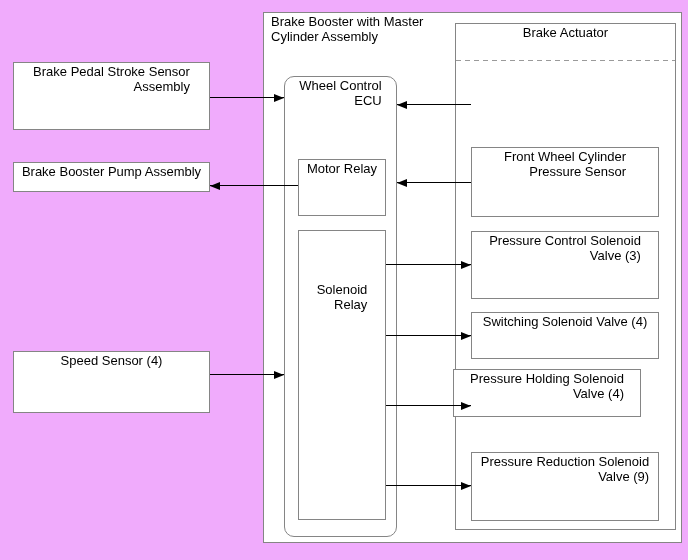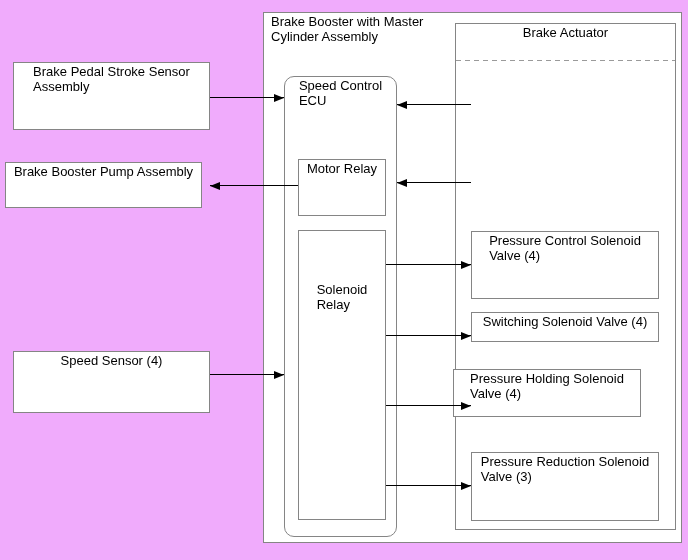--- a/index.html
+++ b/index.html
@@ -3,21 +3,21 @@
 <meta charset="utf-8">
 <style>
   html,body{margin:0;padding:0;background:#ffffff;}
   .stage{
     position:relative;width:688px;height:560px;background:#f0abfc;overflow:hidden;
     font-family:"Liberation Sans","DejaVu Sans",sans-serif;
     font-size:13px;line-height:14.5px;color:#000000;
   }
   .box{position:absolute;box-sizing:border-box;border:1px solid #858585;background:#ffffff;}
   .box.rounded{border-radius:10px;}
-  .lbl{white-space:pre-line;width:fit-content;margin:0 auto;text-align:left;padding-top:2px;}
+  .lbl{white-space:pre-line;width:fit-content;margin:0 auto;text-align:right;padding-top:2px;}
   .lbl-left{white-space:pre-line;padding:2px 0 0 7px;}
   .dash{
     position:absolute;left:0;width:100%;height:1px;
     background:repeating-linear-gradient(90deg,#9a9a9a 0 5px,transparent 5px 9px);
   }
   .arrow{position:absolute;height:0;border-top:1px solid #000000;}
   .arrow::after{
     content:"";position:absolute;top:-4.5px;width:0;height:0;
     border-top:4px solid transparent;border-bottom:4px solid transparent;
   }
@@ -33,58 +33,62 @@
     <div class="lbl-left">Brake Booster with Master
 Cylinder Assembly</div>
   </div>
 
   <div class="box" style="left:455px;top:23px;width:221px;height:507px">
     <div class="lbl">Brake Actuator</div>
     <div class="dash" style="top:36px"></div>
   </div>
 
   <div class="box rounded" style="left:284px;top:76px;width:113px;height:461px">
-    <div class="lbl">Speed Control
+    <div class="lbl">Wheel Control
 ECU</div>
   </div>
 
   <div class="box" style="left:298px;top:159px;width:88px;height:57px">
     <div class="lbl">Motor Relay</div>
   </div>
 
   <div class="box" style="left:13px;top:62px;width:197px;height:68px">
     <div class="lbl">Brake Pedal Stroke Sensor
 Assembly</div>
   </div>
 
   <div class="box" style="left:298px;top:230px;width:88px;height:290px">
     <div class="lbl" style="padding-top:52px">Solenoid
 Relay</div>
   </div>
-  <div class="box" style="left:5px;top:162px;width:197px;height:46px">
+  <div class="box" style="left:13px;top:162px;width:197px;height:30px">
     <div class="lbl">Brake Booster Pump Assembly</div>
   </div>
   <div class="box" style="left:13px;top:351px;width:197px;height:62px">
     <div class="lbl">Speed Sensor (4)</div>
   </div>
 
+  <div class="box" style="left:471px;top:147px;width:188px;height:70px">
+    <div class="lbl">Front Wheel Cylinder
+Pressure Sensor</div>
+  </div>
   <div class="box" style="left:471px;top:231px;width:188px;height:68px">
     <div class="lbl">Pressure Control Solenoid
-Valve (4)</div>
+Valve (3)</div>
   </div>
-  <div class="box" style="left:471px;top:312px;width:188px;height:30px">
+  <div class="box" style="left:471px;top:312px;width:188px;height:47px">
     <div class="lbl">Switching Solenoid Valve (4)</div>
   </div>
   <div class="box" style="left:453px;top:369px;width:188px;height:48px">
     <div class="lbl">Pressure Holding Solenoid
 Valve (4)</div>
   </div>
   <div class="box" style="left:471px;top:452px;width:188px;height:69px">
     <div class="lbl">Pressure Reduction Solenoid
-Valve (3)</div>
+Valve (9)</div>
   </div>
 
   <div class="arrow dir-right" style="left:210px;top:97px;width:74px"></div>
   <div class="arrow dir-left" style="left:210px;top:185px;width:88px"></div>
   <div class="arrow dir-right" style="left:210px;top:374px;width:74px"></div>
   <div class="arrow dir-left" style="left:397px;top:104px;width:74px"></div>
   <div class="arrow dir-left" style="left:397px;top:182px;width:74px"></div>
   <div class="arrow dir-right" style="left:386px;top:264px;width:85px"></div>
   <div class="arrow dir-right" style="left:386px;top:335px;width:85px"></div>
   <div class="arrow dir-right" style="left:386px;top:405px;width:85px"></div>

